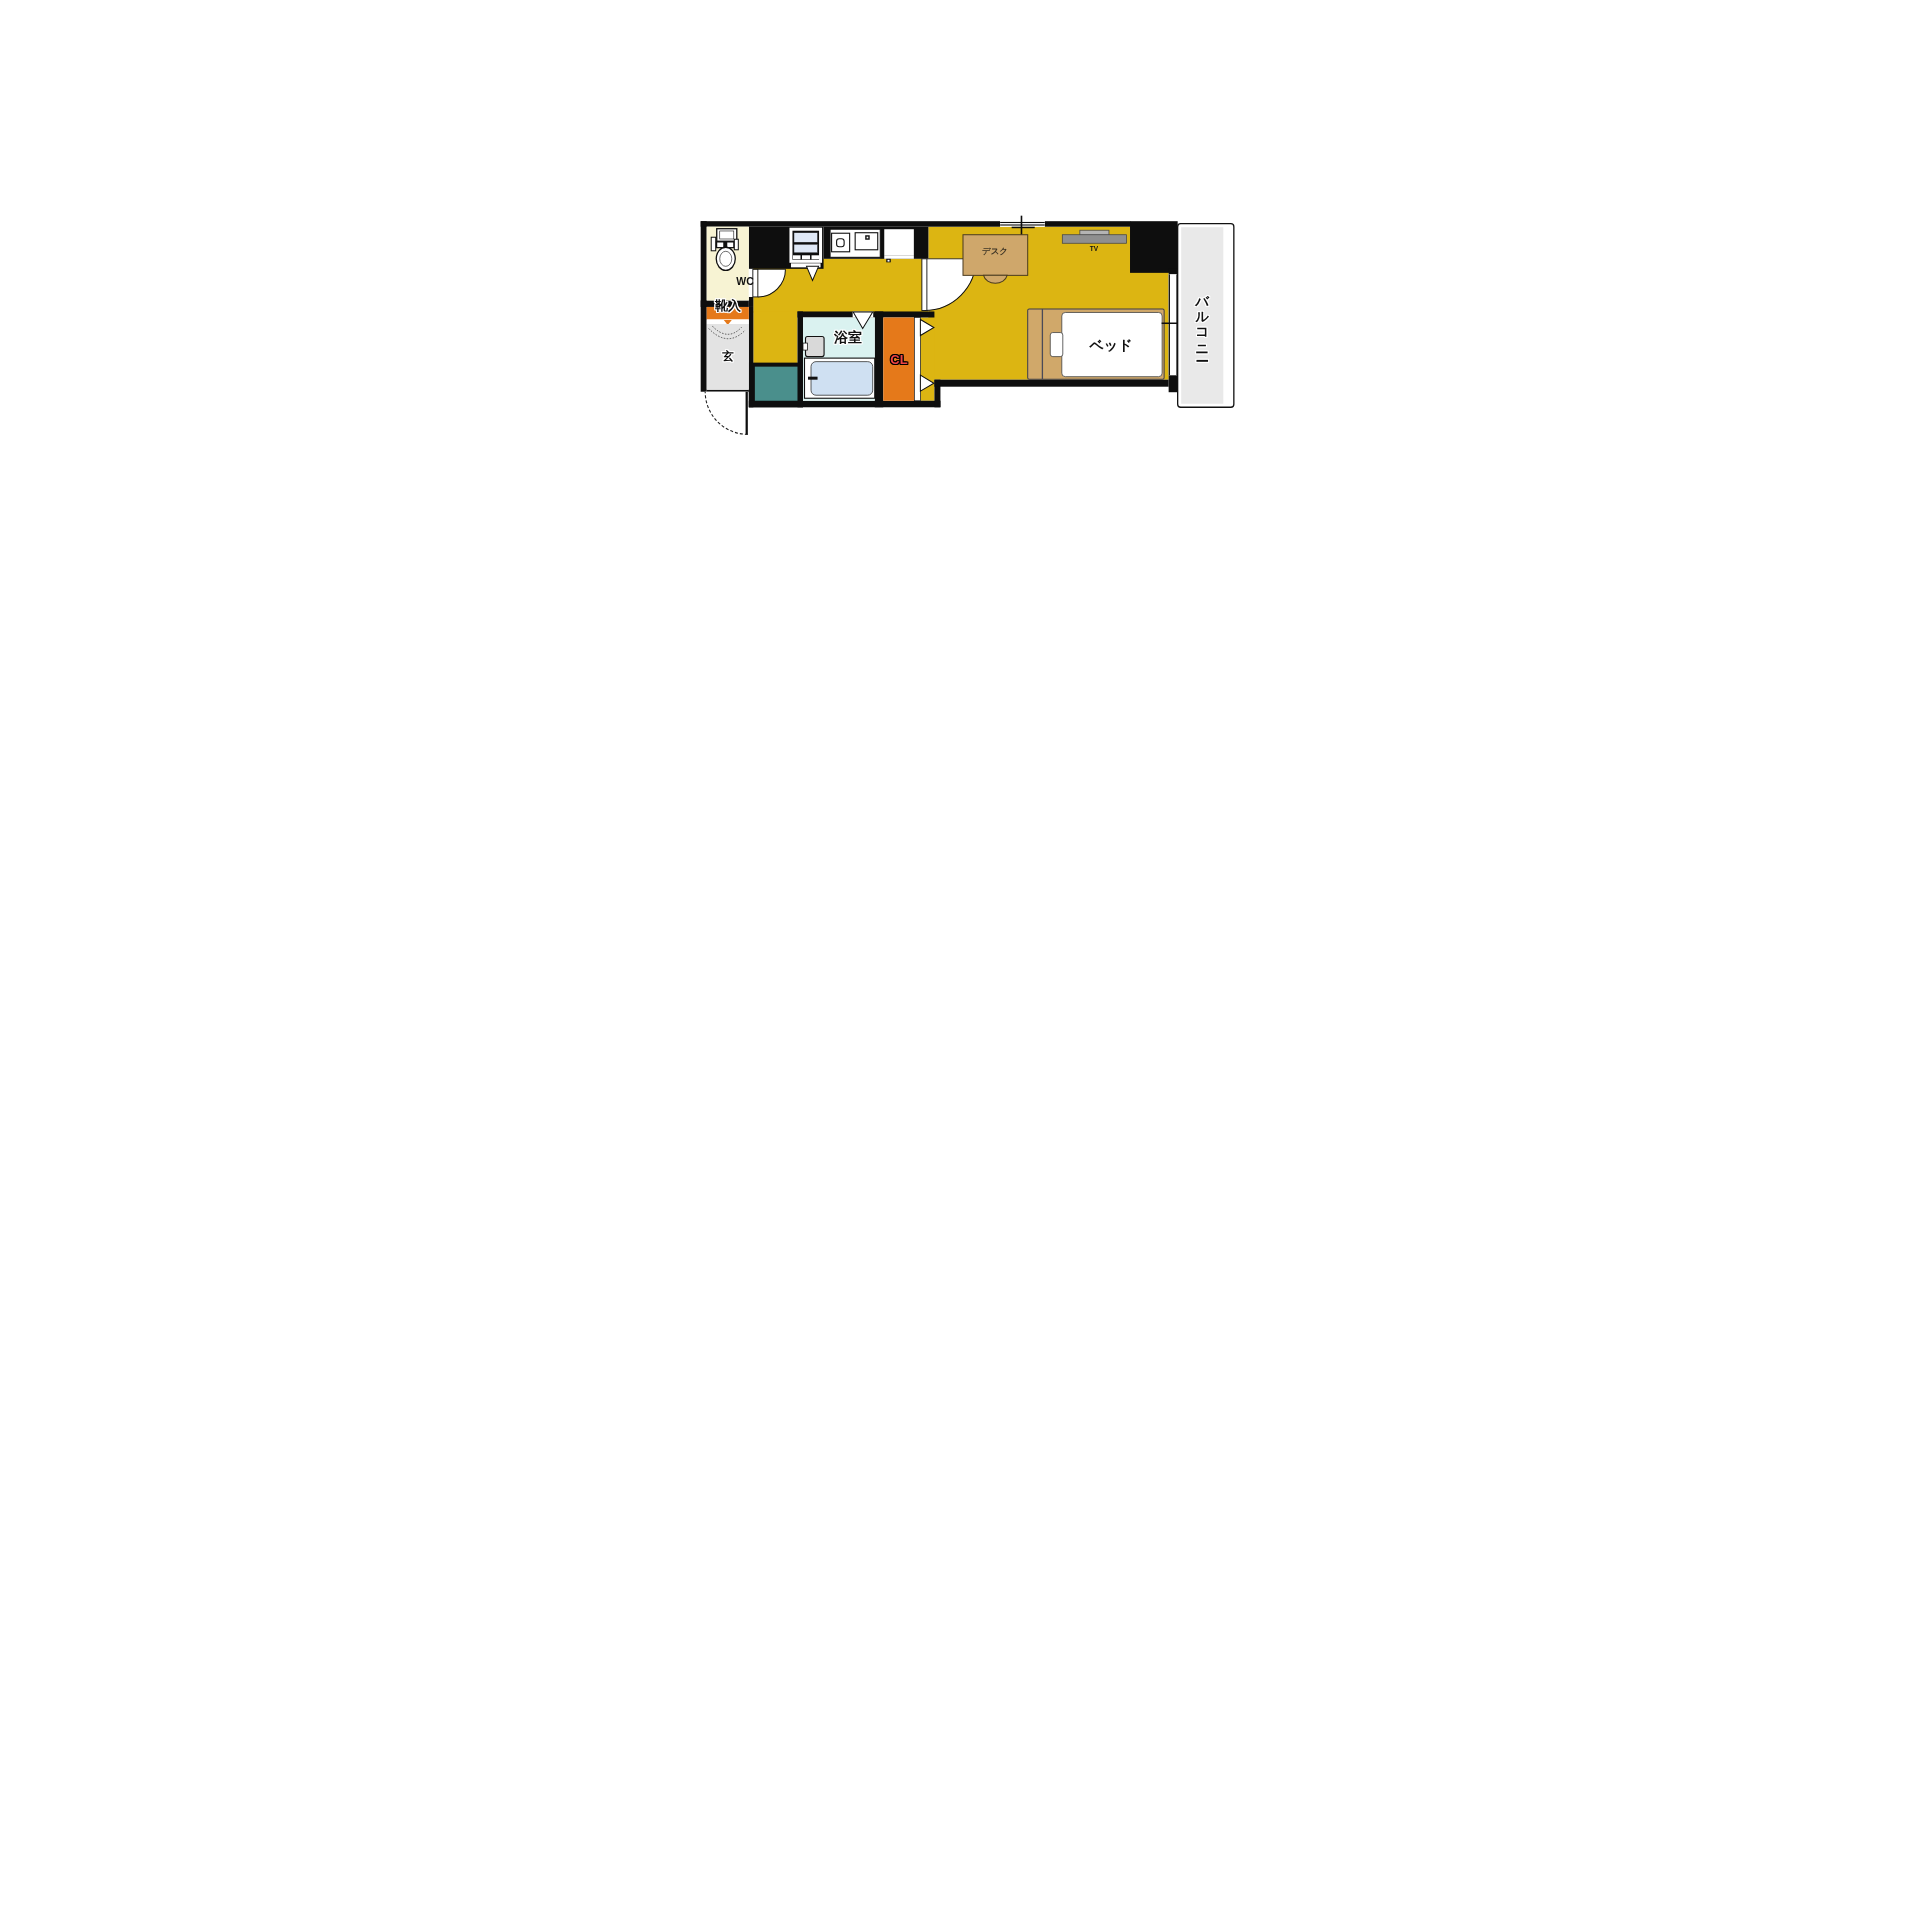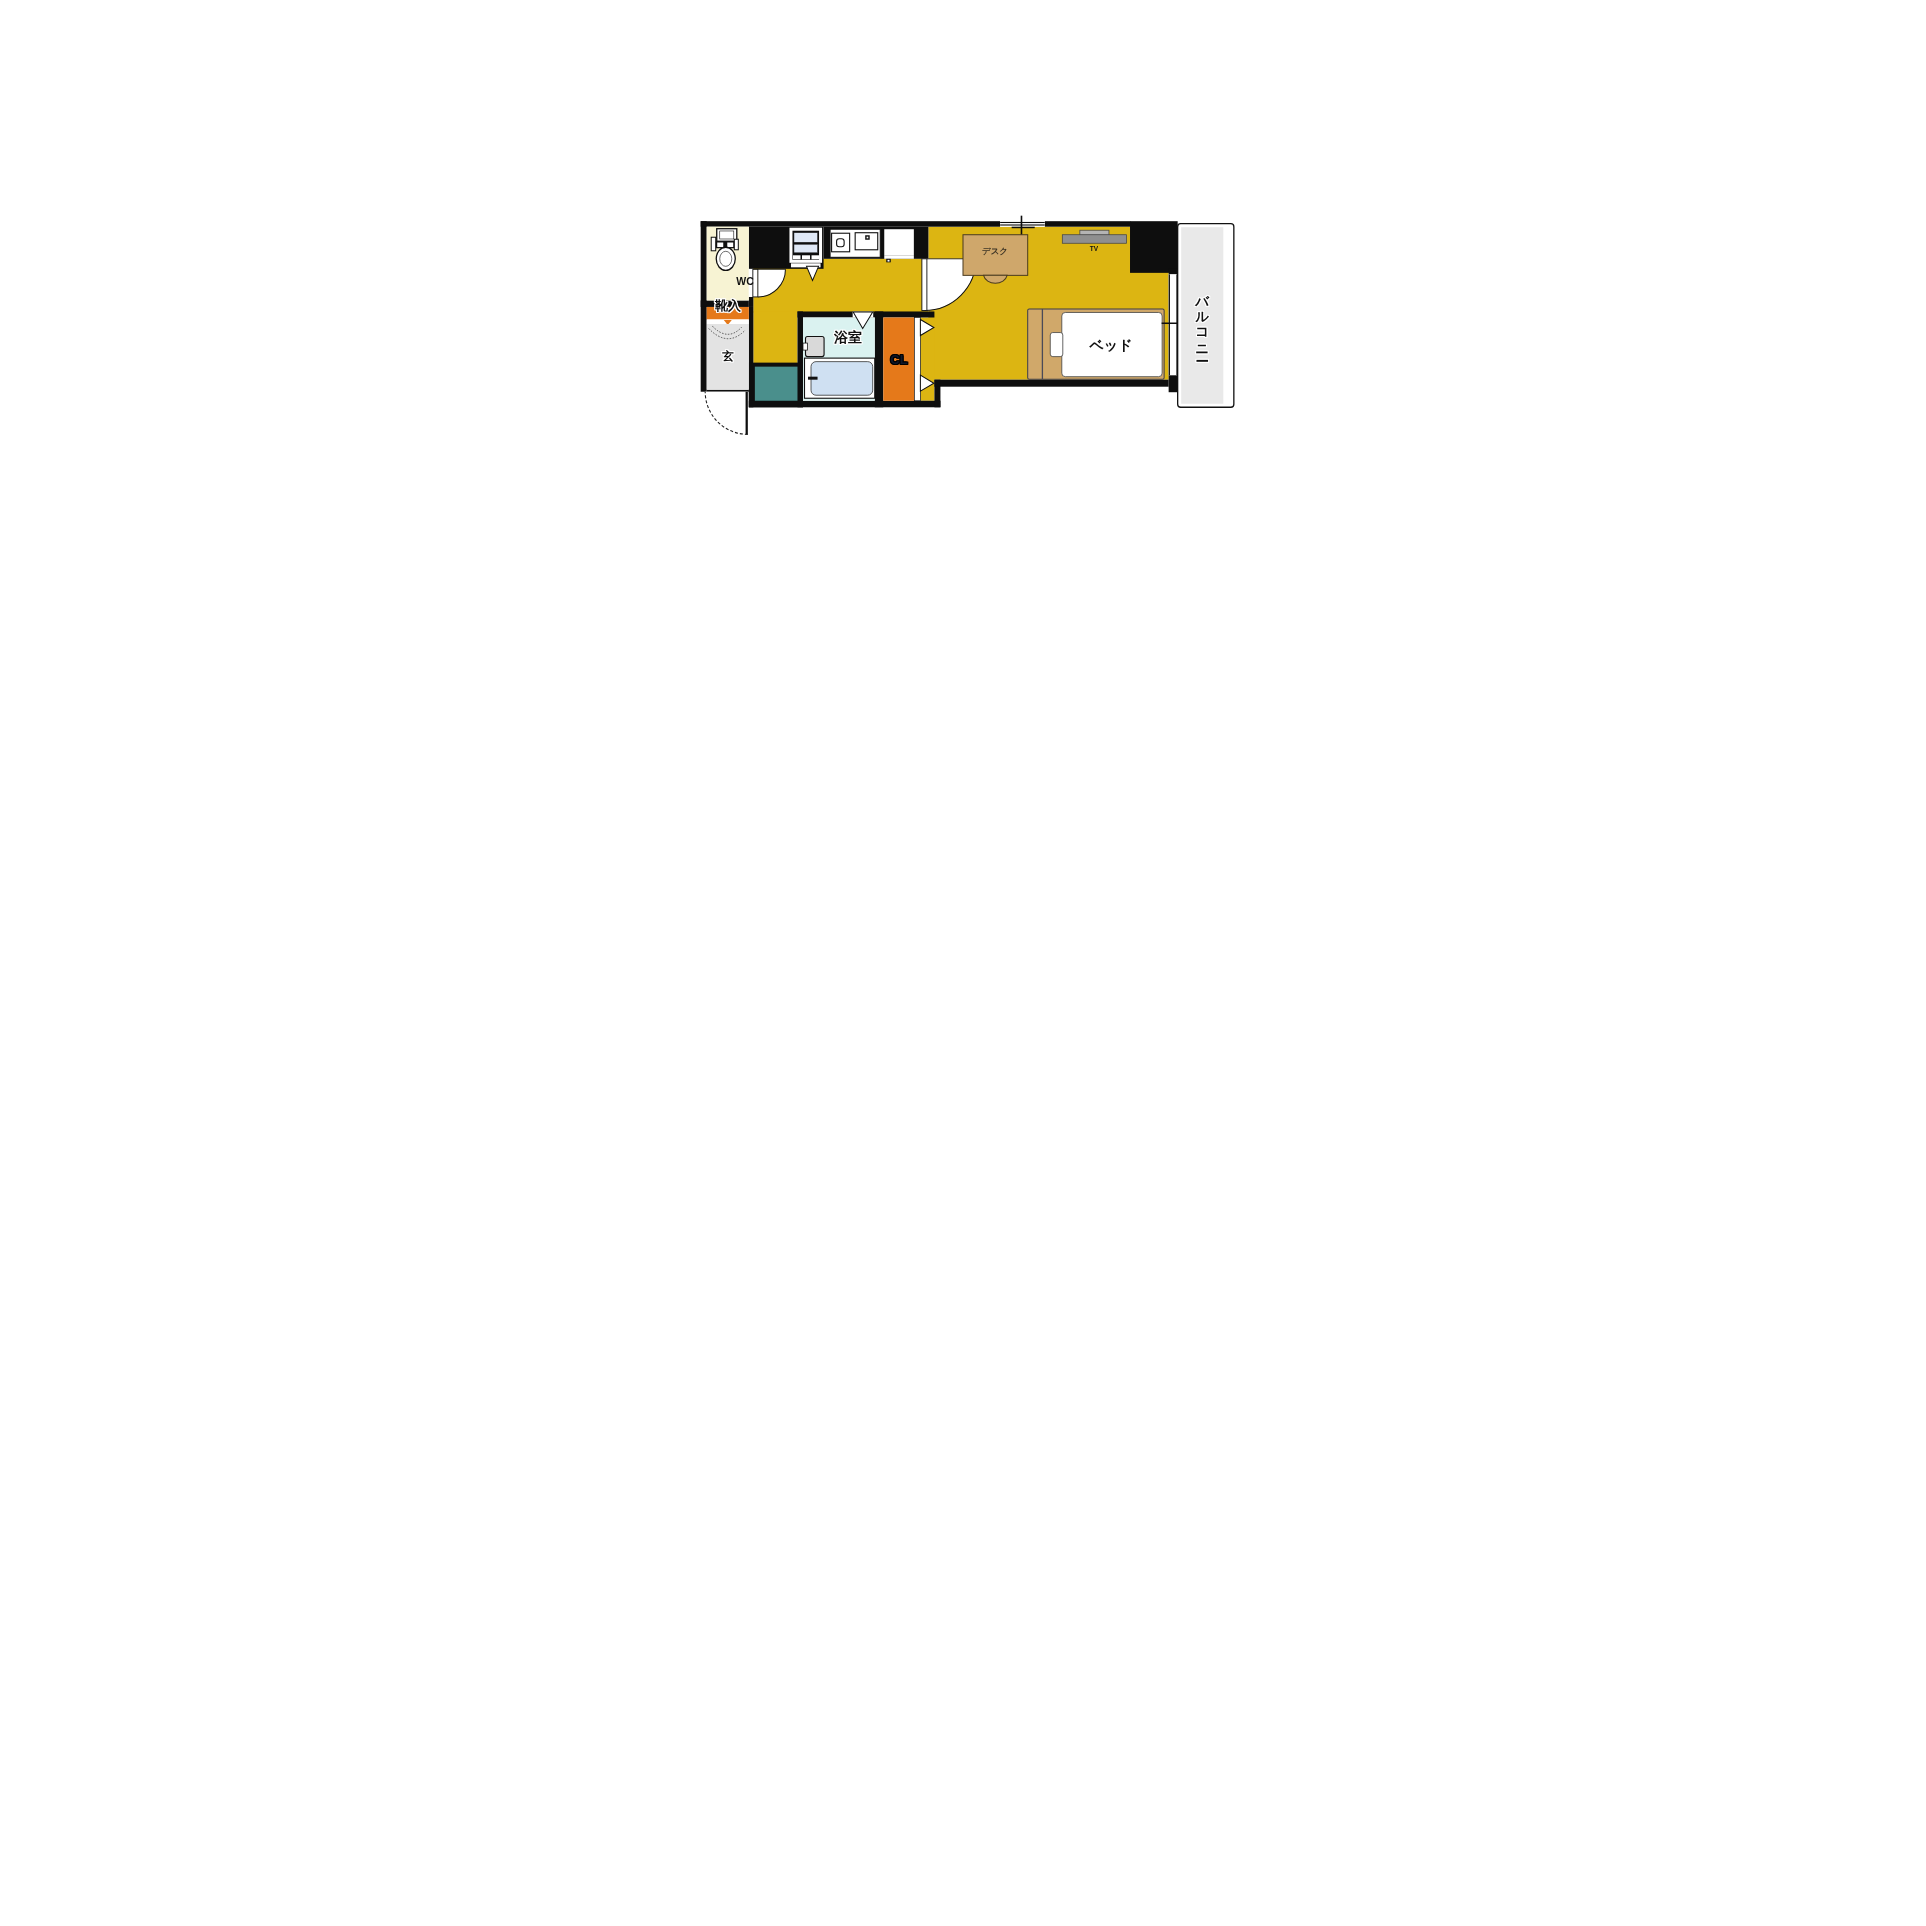--- a/index.html
+++ b/index.html
@@ -20,21 +20,21 @@
     white-space:nowrap;
     line-height:1;
     font-family:"Liberation Sans","DejaVu Sans",sans-serif;
   }
   .halo{
     text-shadow:
       -1px 0 0 #fff, 1px 0 0 #fff, 0 -1px 0 #fff, 0 1px 0 #fff,
       -1px -1px 0 #fff, 1px 1px 0 #fff, -1px 1px 0 #fff, 1px -1px 0 #fff;
   }
   .halo-black{
-    color:#0f172a;
+    color:#ef4444;
     text-shadow:
       -1px 0 0 #000, 1px 0 0 #000, 0 -1px 0 #000, 0 1px 0 #000,
       -1px -1px 0 #000, 1px 1px 0 #000, -1px 1px 0 #000, 1px -1px 0 #000;
   }
   .vertical{writing-mode:vertical-rl;letter-spacing:1.5px;}
 </style>
 </head>
 <body>
 
 <div class="canvas">

